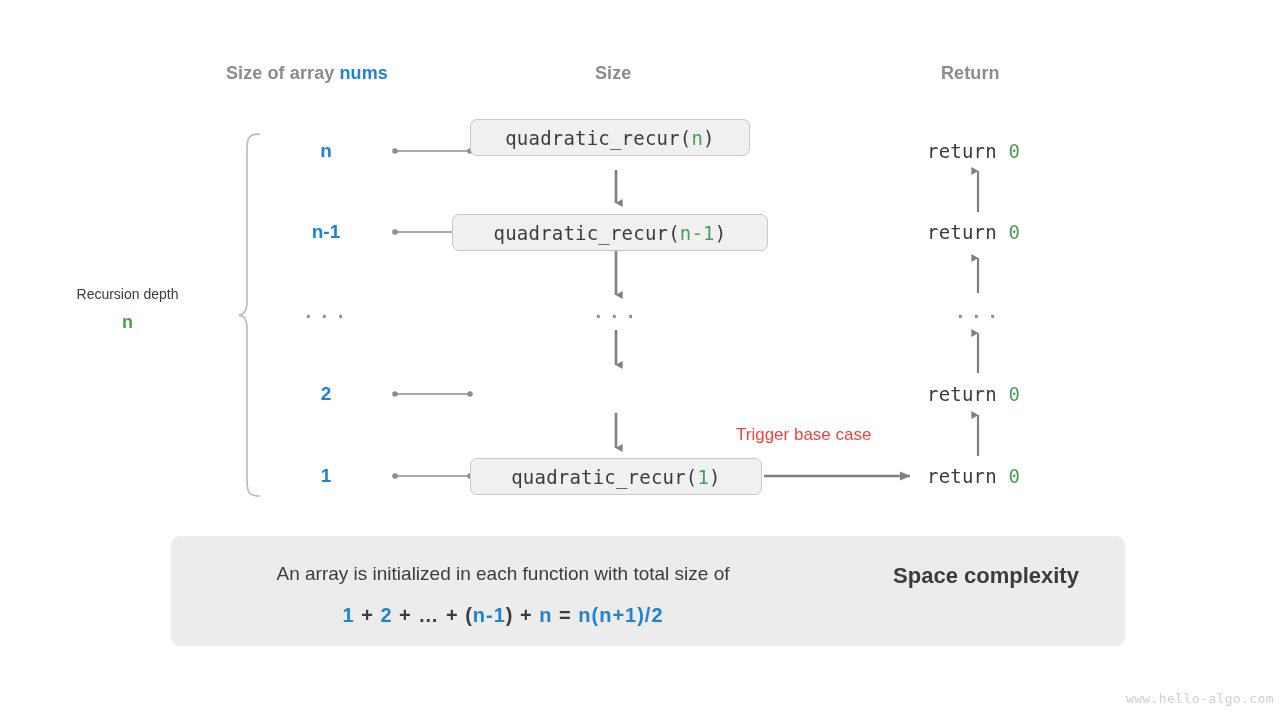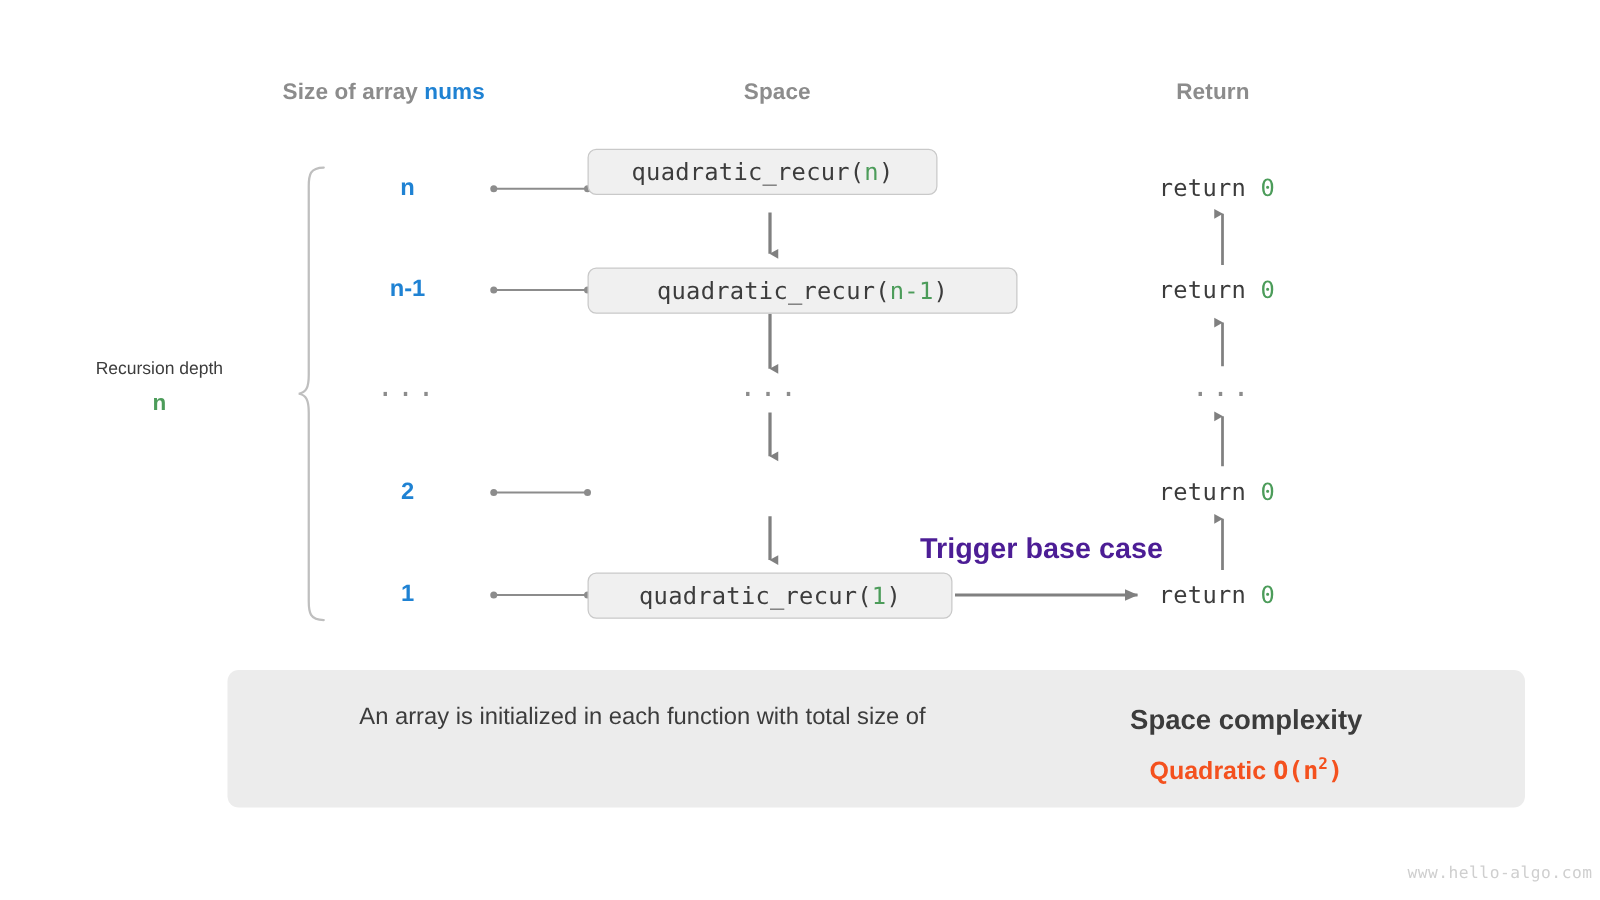--- a/index.html
+++ b/index.html
@@ -93,32 +93,32 @@
     font-family: "DejaVu Sans Mono", monospace;
     font-size: 22px;
     color: #8c8c8c;
     letter-spacing: 3px;
     white-space: nowrap;
     line-height: 1;
   }
 
   
   .annot {
-    font-size: 23px;
-    font-weight: bold;
-    color: #4c1d95;
+    font-size: 17px;
+    font-weight: normal;
+    color: #ef4444;
     white-space: nowrap;
   }
 
   
   .summary-panel {
     position: absolute;
-    left: 170px;
+    left: 159px;
     top: 536px;
-    width: 1038px;
+    width: 954px;
     height: 110px;
     background: #ececec;
     border-radius: 9px;
   }
   .sum-text {
     position: absolute;
     font-size: 19px;
     color: #3c3c3c;
     white-space: nowrap;
   }
@@ -240,42 +240,42 @@
 
     <g>
       <path d="M800,584 L826,584 L826,575 L852,597 L826,619 L826,610 L800,610 Z" fill="#c4c4c4"></path>
     </g>
   </svg>
 
   <div class="abs col-header" style="left:214px; top:63px;">
     <span>Size of array </span><span class="hl-blue">nums</span>
   </div>
 
-  <div class="abs col-header" style="left:583px; top:63px;">Space</div>
+  <div class="abs col-header" style="left:583px; top:63px;">Size</div>
 
   <div class="abs col-header" style="left:929px; top:63px;">Return</div>
 
   <div class="abs" style="left:28px; top:286px; width:175px;">
     <div class="depth-title">Recursion depth</div>
     <div class="depth-value" style="margin-top:10px;">n</div>
   </div>
 
   <div class="abs size-label" style="left:274px; top:140px; width:80px;">n</div>
 
   <div class="abs call-box" style="left:458px; top:119px; width:280px; height:37px;">
     <span><span>quadratic_recur(</span><span class="arg">n</span><span>)</span></span>
   </div>
 
   <div class="abs ret-text" style="left:915px; top:140px;">
     <span>return </span><span class="val">0</span>
   </div>
 
   <div class="abs size-label" style="left:274px; top:221px; width:80px;">n-1</div>
 
-  <div class="abs call-box" style="left:458px; top:214px; width:344px; height:37px;">
+  <div class="abs call-box" style="left:440px; top:214px; width:316px; height:37px;">
     <span><span>quadratic_recur(</span><span class="arg">n-1</span><span>)</span></span>
   </div>
 
   <div class="abs ret-text" style="left:915px; top:221px;">
     <span>return </span><span class="val">0</span>
   </div>
 
   <div class="abs ellipsis-dots" style="left:274px; top:300px; width:80px; text-align:center;">...</div>
 
   <div class="abs ellipsis-dots" style="left:564px; top:300px; width:80px; text-align:center;">...</div>
@@ -297,24 +297,33 @@
 
   <div class="abs ret-text" style="left:915px; top:465px;">
     <span>return </span><span class="val">0</span>
   </div>
 
   <div class="abs annot" style="left:724px; top:425px;">Trigger base case</div>
 
   <div class="summary-panel">
     <div class="sum-text" style="left:28px; top:27px; width:608px; text-align:center;">An array is initialized in each function with total size of</div>
 
+    <div class="sum-formula" style="left:28px; top:68px; width:608px; text-align:center;">
+      <span class="b">1</span>
+      <span class="op">+</span>
+      <span class="b">2</span>
+      <span class="op">+</span>
+      <span class="op">…</span>
+      <span class="op">+</span>
+      <span class="op">(</span><span class="b">n-1</span><span class="op">)</span>
+      <span class="op">+</span>
+      <span class="b">n</span>
+      <span class="op">=</span>
+      <span class="b">n(n+1)/2</span>
+    </div>
 
     <div class="sum-right-title" style="left:700px; top:27px; width:230px;">Space complexity</div>
 
-    <div class="sum-right-val" style="left:700px; top:68px; width:230px; text-align:center;">
-      <span>Quadratic</span>
-      <span class="mono"><span>O(n</span><sup>2</sup><span>)</span></span>
-    </div>
   </div>
 
   <div class="watermark">www.hello-algo.com</div>
 
 </div>
 
 </body></html>

